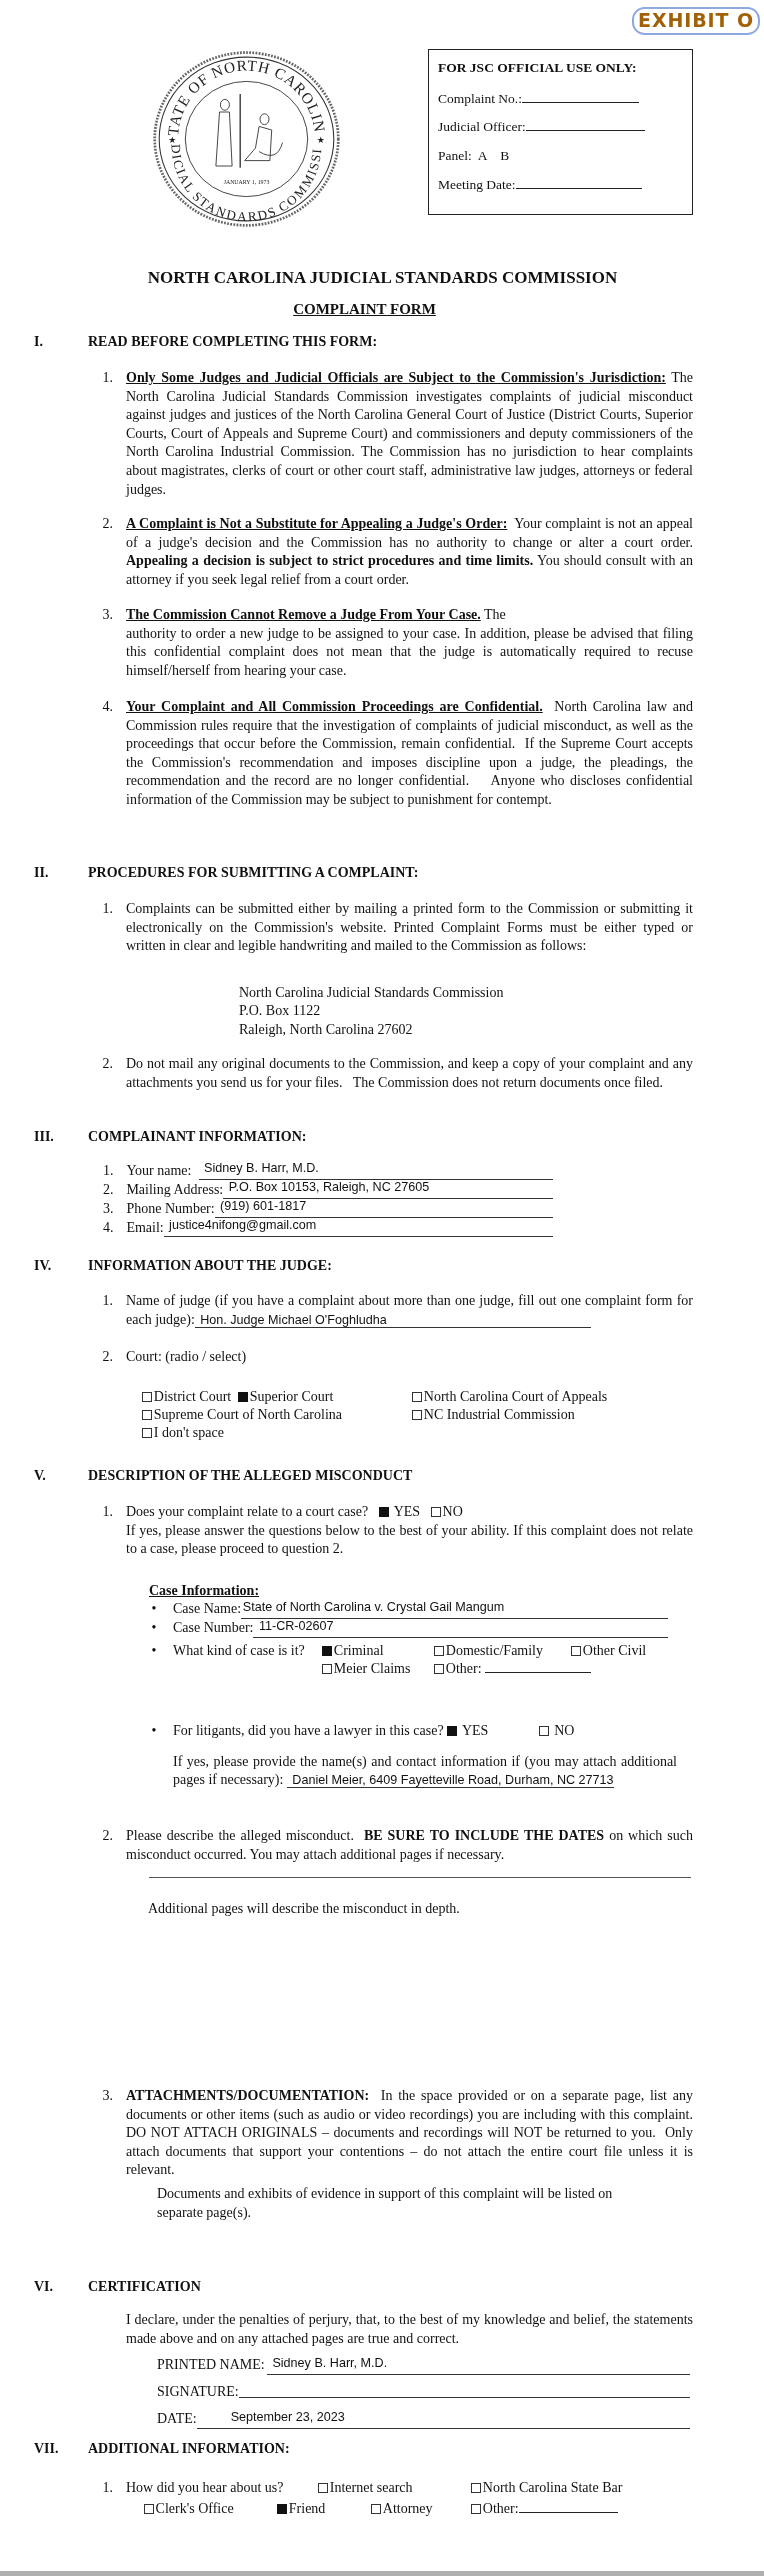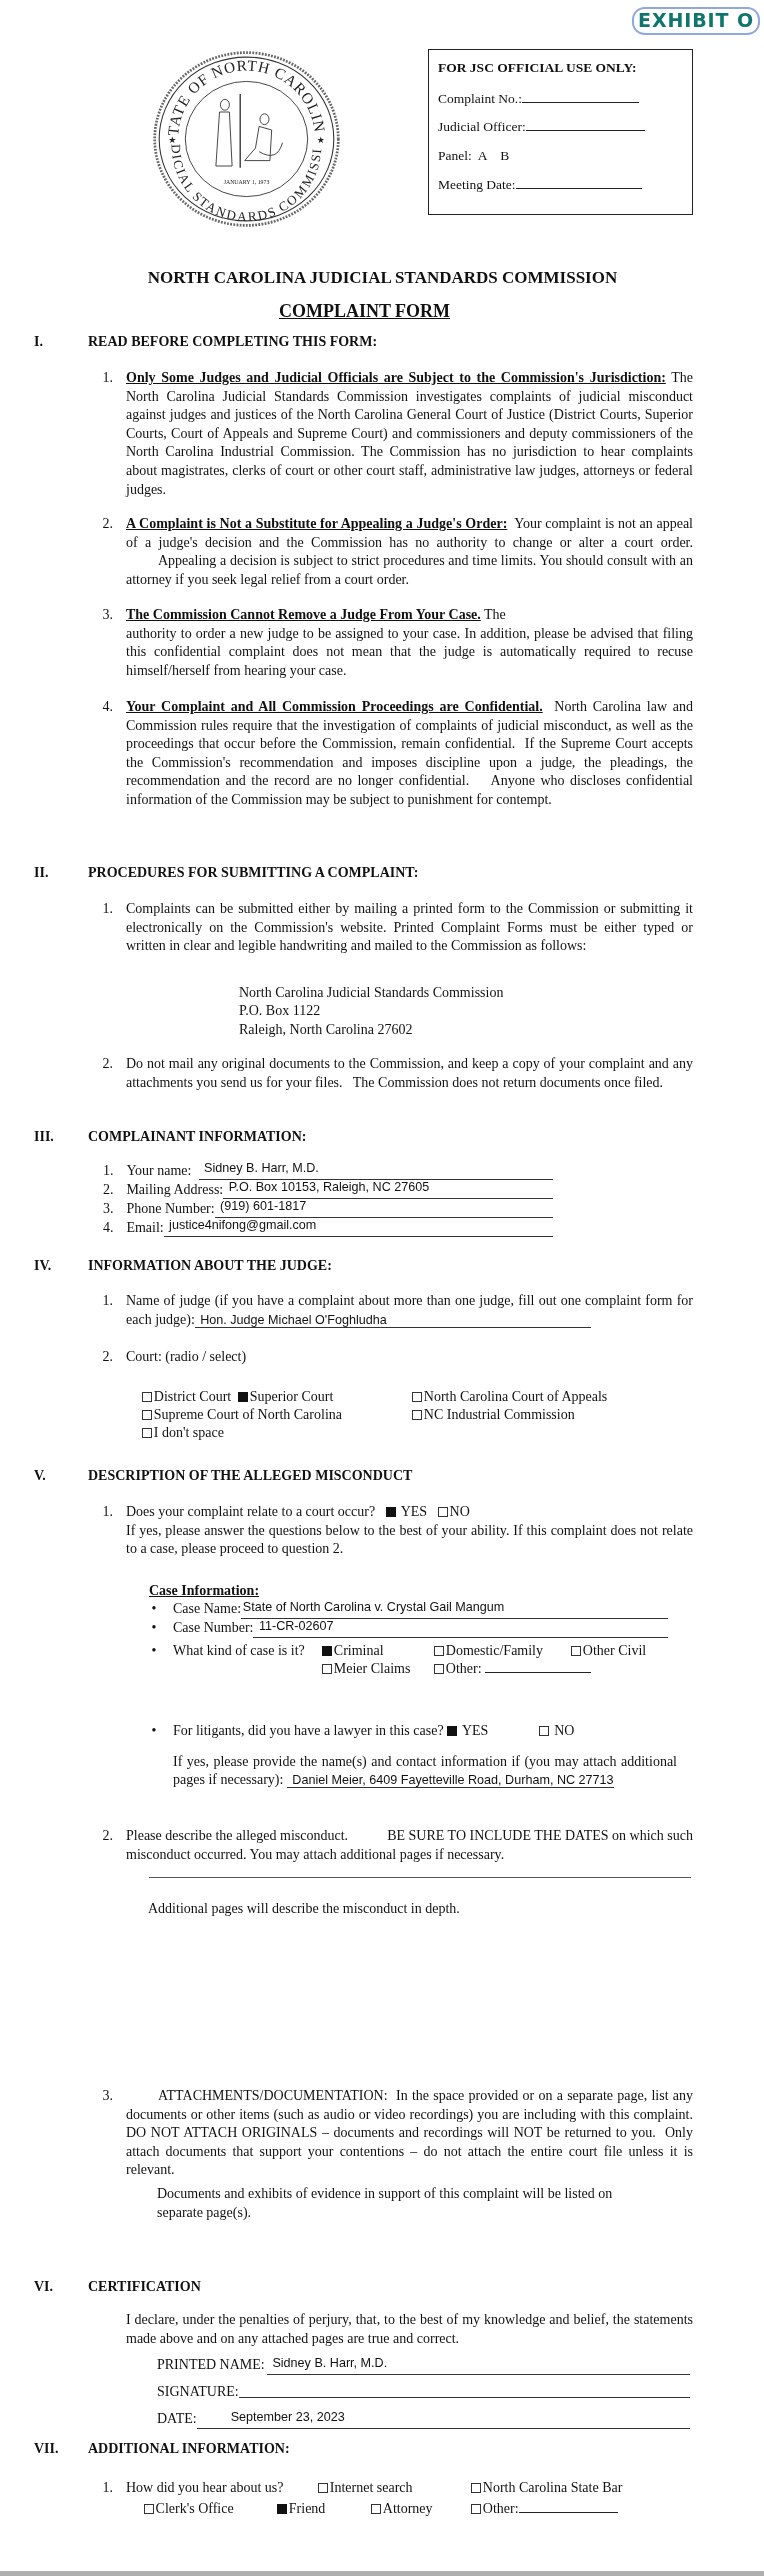--- a/index.html
+++ b/index.html
@@ -6,40 +6,40 @@
   html, body { margin: 0; padding: 0; background: #ffffff; }
   body {
     width: 765px; height: 2576px; position: relative; overflow: hidden;
     font-family: "Liberation Serif", "DejaVu Serif", serif;
     color: #111; font-size: 14px; line-height: 1.33;
   }
   .abs { position: absolute; }
   .exhibit {
     left: 632px; top: 7.2px; width: 128px; height: 28px;
     border: 2.7px solid #8fa8e0; border-radius: 12.6px;
-    color: #0f766e; font-family: "DejaVu Sans", sans-serif; font-weight: bold;
+    color: #a16207; font-family: "DejaVu Sans", sans-serif; font-weight: bold;
     font-size: 19px; letter-spacing: 0.9px; text-align: center; line-height: 22.5px;
   }
   .seal { left: 151px; top: 49px; width: 191px; height: 180px; }
   .usebox {
     left: 428px; top: 49px; width: 265px; height: 166px;
     border: 1.3px solid #222; padding: 9px 16px 0 9px; font-size: 13.5px;
   }
   .usebox .row { margin-bottom: 10.8px; white-space: nowrap; }
   .usebox .title { font-weight: bold; margin-bottom: 12.6px; }
   .blank { display: inline-block; border-bottom: 0.9px solid #222; height: 12.6px; vertical-align: baseline; }
   .maintitle { left: 0; width: 765px; top: 267px; text-align: center; font-weight: bold; font-size: 17px; }
-  .subtitle { left: 0; width: 729px; top: 300px; text-align: center; font-weight: bold; font-size: 18px; }
+  .subtitle { left: 0; width: 729px; top: 300px; text-align: center; font-weight: bold; font-size: 15px; }
   .subtitle span { text-decoration: underline; }
   .sec { left: 34px; font-weight: bold; font-size: 14px; }
   .sec .num { display: inline-block; width: 54px; }
   .item { left: 126px; width: 567px; text-align: justify; }
   .item .n { position: absolute; left: -23.4px; top: 0; }
   .u { text-decoration: underline; font-weight: bold; }
-  .b { font-weight: normal; margin-left: 32px; }
+  .b { font-weight: bold; }
   .fill { display: inline-block; border-bottom: 0.9px solid #333; font-family: "Liberation Sans", sans-serif; font-size: 12.6px; padding-left: 5.4px; white-space: nowrap; line-height: 14.4px; }
   .chk { display: inline-block; width: 10px; height: 10px; border: 0.9px solid #333; margin-right: 1.8px; vertical-align: -0.9px; }
   .chk.on { background: #111; border-color: #111; }
   .opt { position: absolute; white-space: nowrap; padding-left: 16px; }
   .bul { position: absolute; left: -21.6px; }
   .footerbar { left: 0; top: 2571px; width: 765px; height: 5.4px; background: #b0b0b0; }
   .line { position: absolute; border-bottom: 0.9px solid #555; }
 </style>
 </head>
 <body>
@@ -147,21 +147,21 @@
   <span class="opt" style="left:0; top:0"><span class="chk"></span><span>District Court</span></span>
   <span class="opt" style="left:96px; top:0"><span class="chk on"></span><span>Superior Court</span></span>
   <span class="opt" style="left:270px; top:0"><span class="chk"></span><span>North Carolina Court of Appeals</span></span>
   <span class="opt" style="left:0; top:18px"><span class="chk"></span><span>Supreme Court of North Carolina</span></span>
   <span class="opt" style="left:270px; top:18px"><span class="chk"></span><span>NC Industrial Commission</span></span>
   <span class="opt" style="left:0; top:36px"><span class="chk"></span><span>I don't space</span></span>
 </div>
 
 <div class="abs sec" style="top:1467px"><span class="num">V.</span><span>DESCRIPTION OF THE ALLEGED MISCONDUCT</span></div>
 <div class="abs item" style="top:1503px">
-  <span class="n">1.</span><span>Does your complaint relate to a court occur?</span>
+  <span class="n">1.</span><span>Does your complaint relate to a court case?</span>
   <span style="margin-left:7.2px"><span class="chk on"></span> <span>YES</span></span>
   <span style="margin-left:7.2px"><span class="chk"></span><span>NO</span></span>
   <br><span>If yes, please answer the questions below to the best of your ability.  If this complaint does not relate to a case, please proceed to question 2.</span>
 </div>
 
 <div class="abs" style="left:149px; top:1582px; font-weight:bold; text-decoration:underline">Case Information:</div>
 <div class="abs" style="left:173px; top:1600px; width:495px; display:flex">
   <span class="bul">•</span>
     <span>Case Name:</span>
     <span class="fill" style="flex:1; padding-left:1.8px">State of North Carolina v. Crystal Gail Mangum</span>

